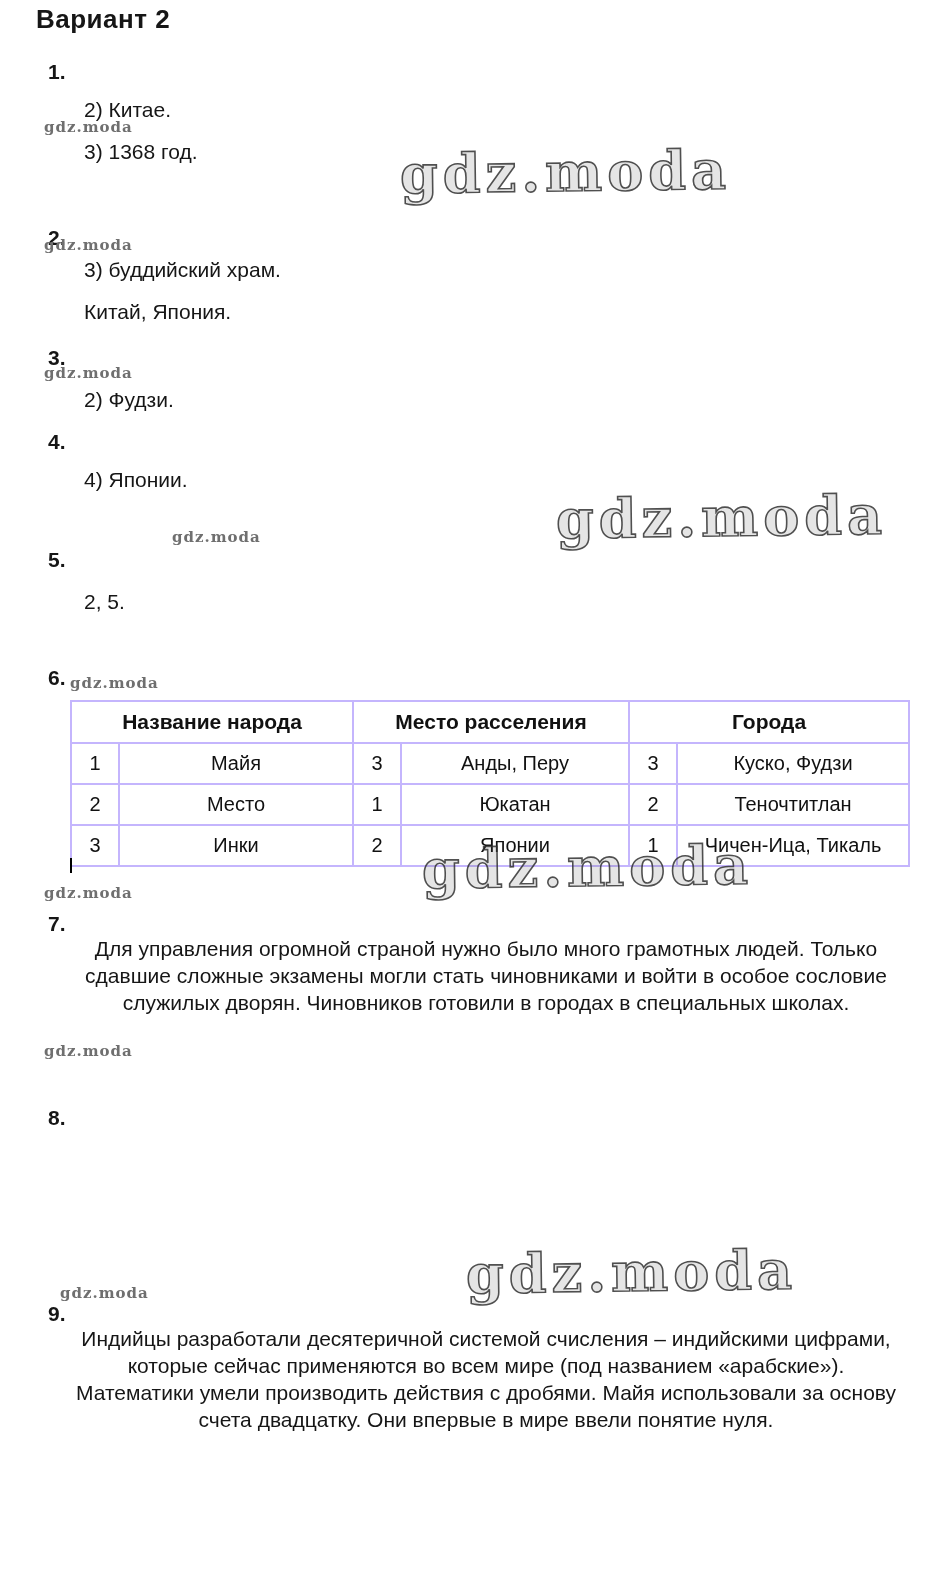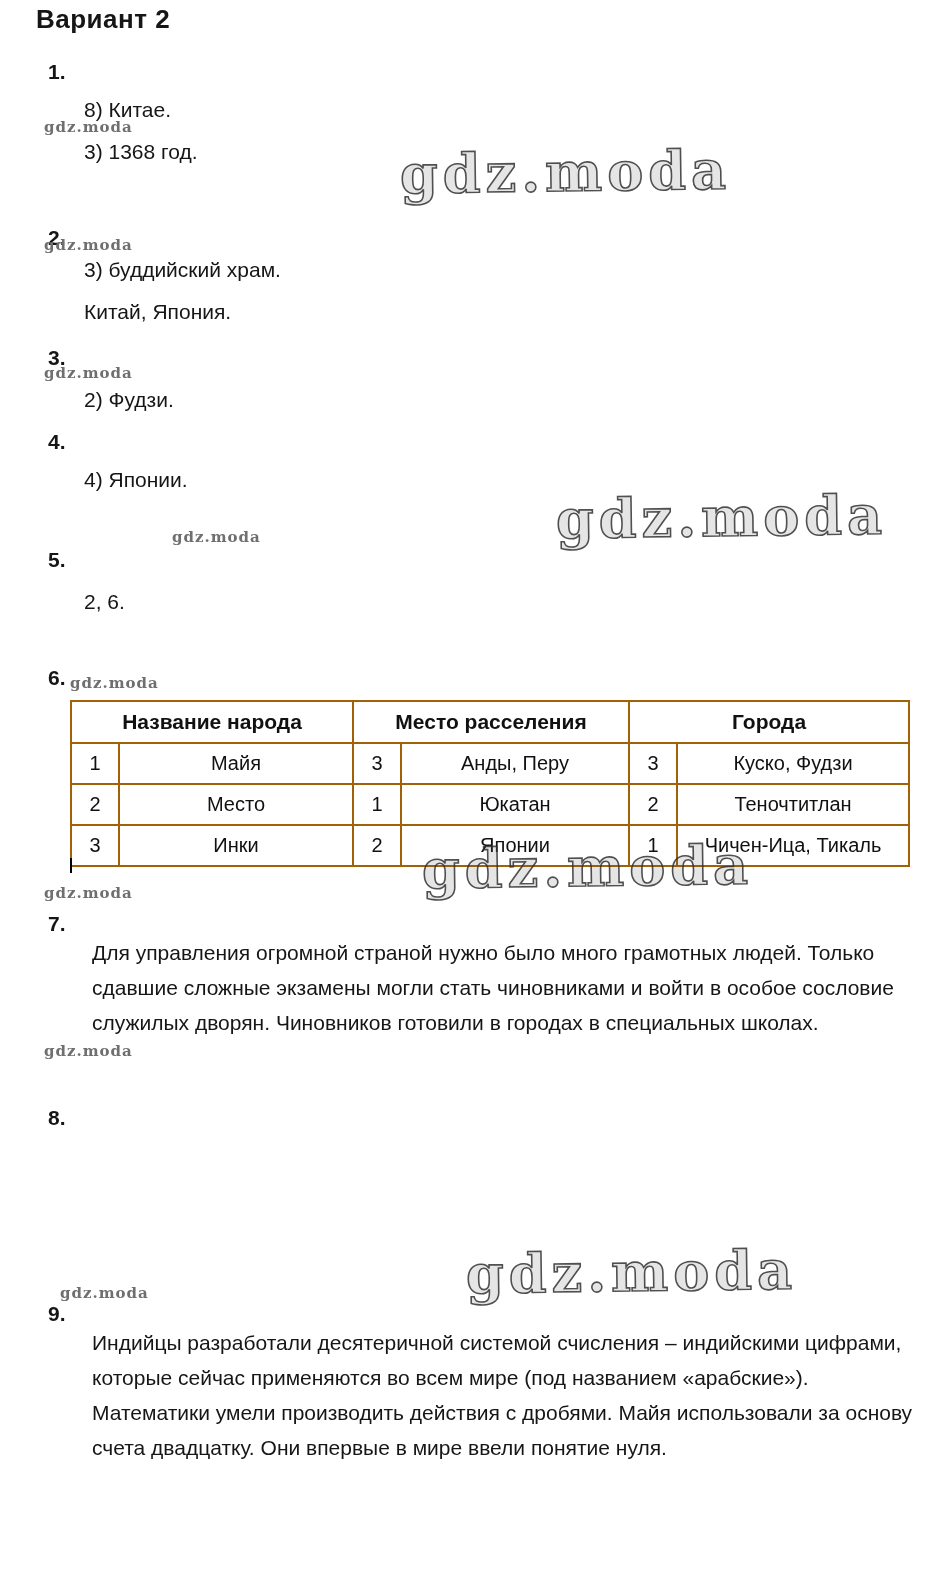--- a/index.html
+++ b/index.html
@@ -19,22 +19,22 @@
   }
   .qnum {
     position:absolute; left:48px;
     font-size:21px; font-weight:bold;
   }
   .aline {
     position:absolute; left:84px;
     font-size:21px; white-space:nowrap;
   }
   .para {
-    position:absolute; left:92px;
-    width:828px; font-size:21px; line-height:35px;
+    position:absolute; left:72px;
+    width:828px; font-size:21px; line-height:27px;text-align:center;
   }
   .wm-s {
     position:absolute;
     font-family:"DejaVu Serif", serif;
     font-size:15px; font-weight:bold;
     color:#6f6f6f; letter-spacing:1px;
     white-space:nowrap;
   }
   .wm-l {
     position:absolute;
@@ -44,60 +44,60 @@
     color:rgba(70,70,70,0.14);
     -webkit-text-stroke:1.6px rgba(50,50,50,0.85);
     transform:rotate(-0.8deg);
   }
   .peoples-table {
     position:absolute; left:70px; top:700px;
     width:838px; border-collapse:collapse; table-layout:fixed;
     font-size:20px; color:#111;
   }
   .peoples-table th, .peoples-table td {
-    border:2px solid #a16207;
+    border:2px solid #c4b5fd;
     text-align:center; vertical-align:middle;
     padding:8px; overflow:hidden;
   }
   .peoples-table th { height:38px; font-size:21px; font-weight:bold; }
   .peoples-table td { height:40px; }
   .table-artifact {
     position:absolute; left:70px; top:858px;
     width:2px; height:15px; background:#000;
   }
 </style>
 </head>
 <body>
 
 <div class="page">
 
   <div class="doc-title">Вариант 2</div>
 
   <div class="qnum" style="top:60px">1.</div>
-  <div class="aline" style="top:98px">8) Китае.</div>
+  <div class="aline" style="top:98px">2) Китае.</div>
   <div class="wm-s" style="left:44px;top:118px">gdz.moda</div>
   <div class="aline" style="top:140px">3) 1368 год.</div>
   <div class="wm-l" style="left:400px;top:140px">gdz.moda</div>
 
   <div class="qnum" style="top:226px">2.</div>
   <div class="wm-s" style="left:44px;top:236px">gdz.moda</div>
   <div class="aline" style="top:258px">3) буддийский храм.</div>
   <div class="aline" style="top:300px">Китай, Япония.</div>
 
   <div class="qnum" style="top:346px">3.</div>
   <div class="wm-s" style="left:44px;top:364px">gdz.moda</div>
   <div class="aline" style="top:388px">2) Фудзи.</div>
 
   <div class="qnum" style="top:430px">4.</div>
   <div class="aline" style="top:468px">4) Японии.</div>
   <div class="wm-l" style="left:556px;top:485px">gdz.moda</div>
   <div class="wm-s" style="left:172px;top:528px">gdz.moda</div>
 
   <div class="qnum" style="top:548px">5.</div>
-  <div class="aline" style="top:590px">2, 6.</div>
+  <div class="aline" style="top:590px">2, 5.</div>
 
   <div class="qnum" style="top:666px">6.</div>
   <div class="wm-s" style="left:70px;top:674px">gdz.moda</div>
 
   <table class="peoples-table">
     <colgroup>
       <col style="width:48px">
         <col style="width:234px">
       <col style="width:48px">
         <col style="width:228px">

